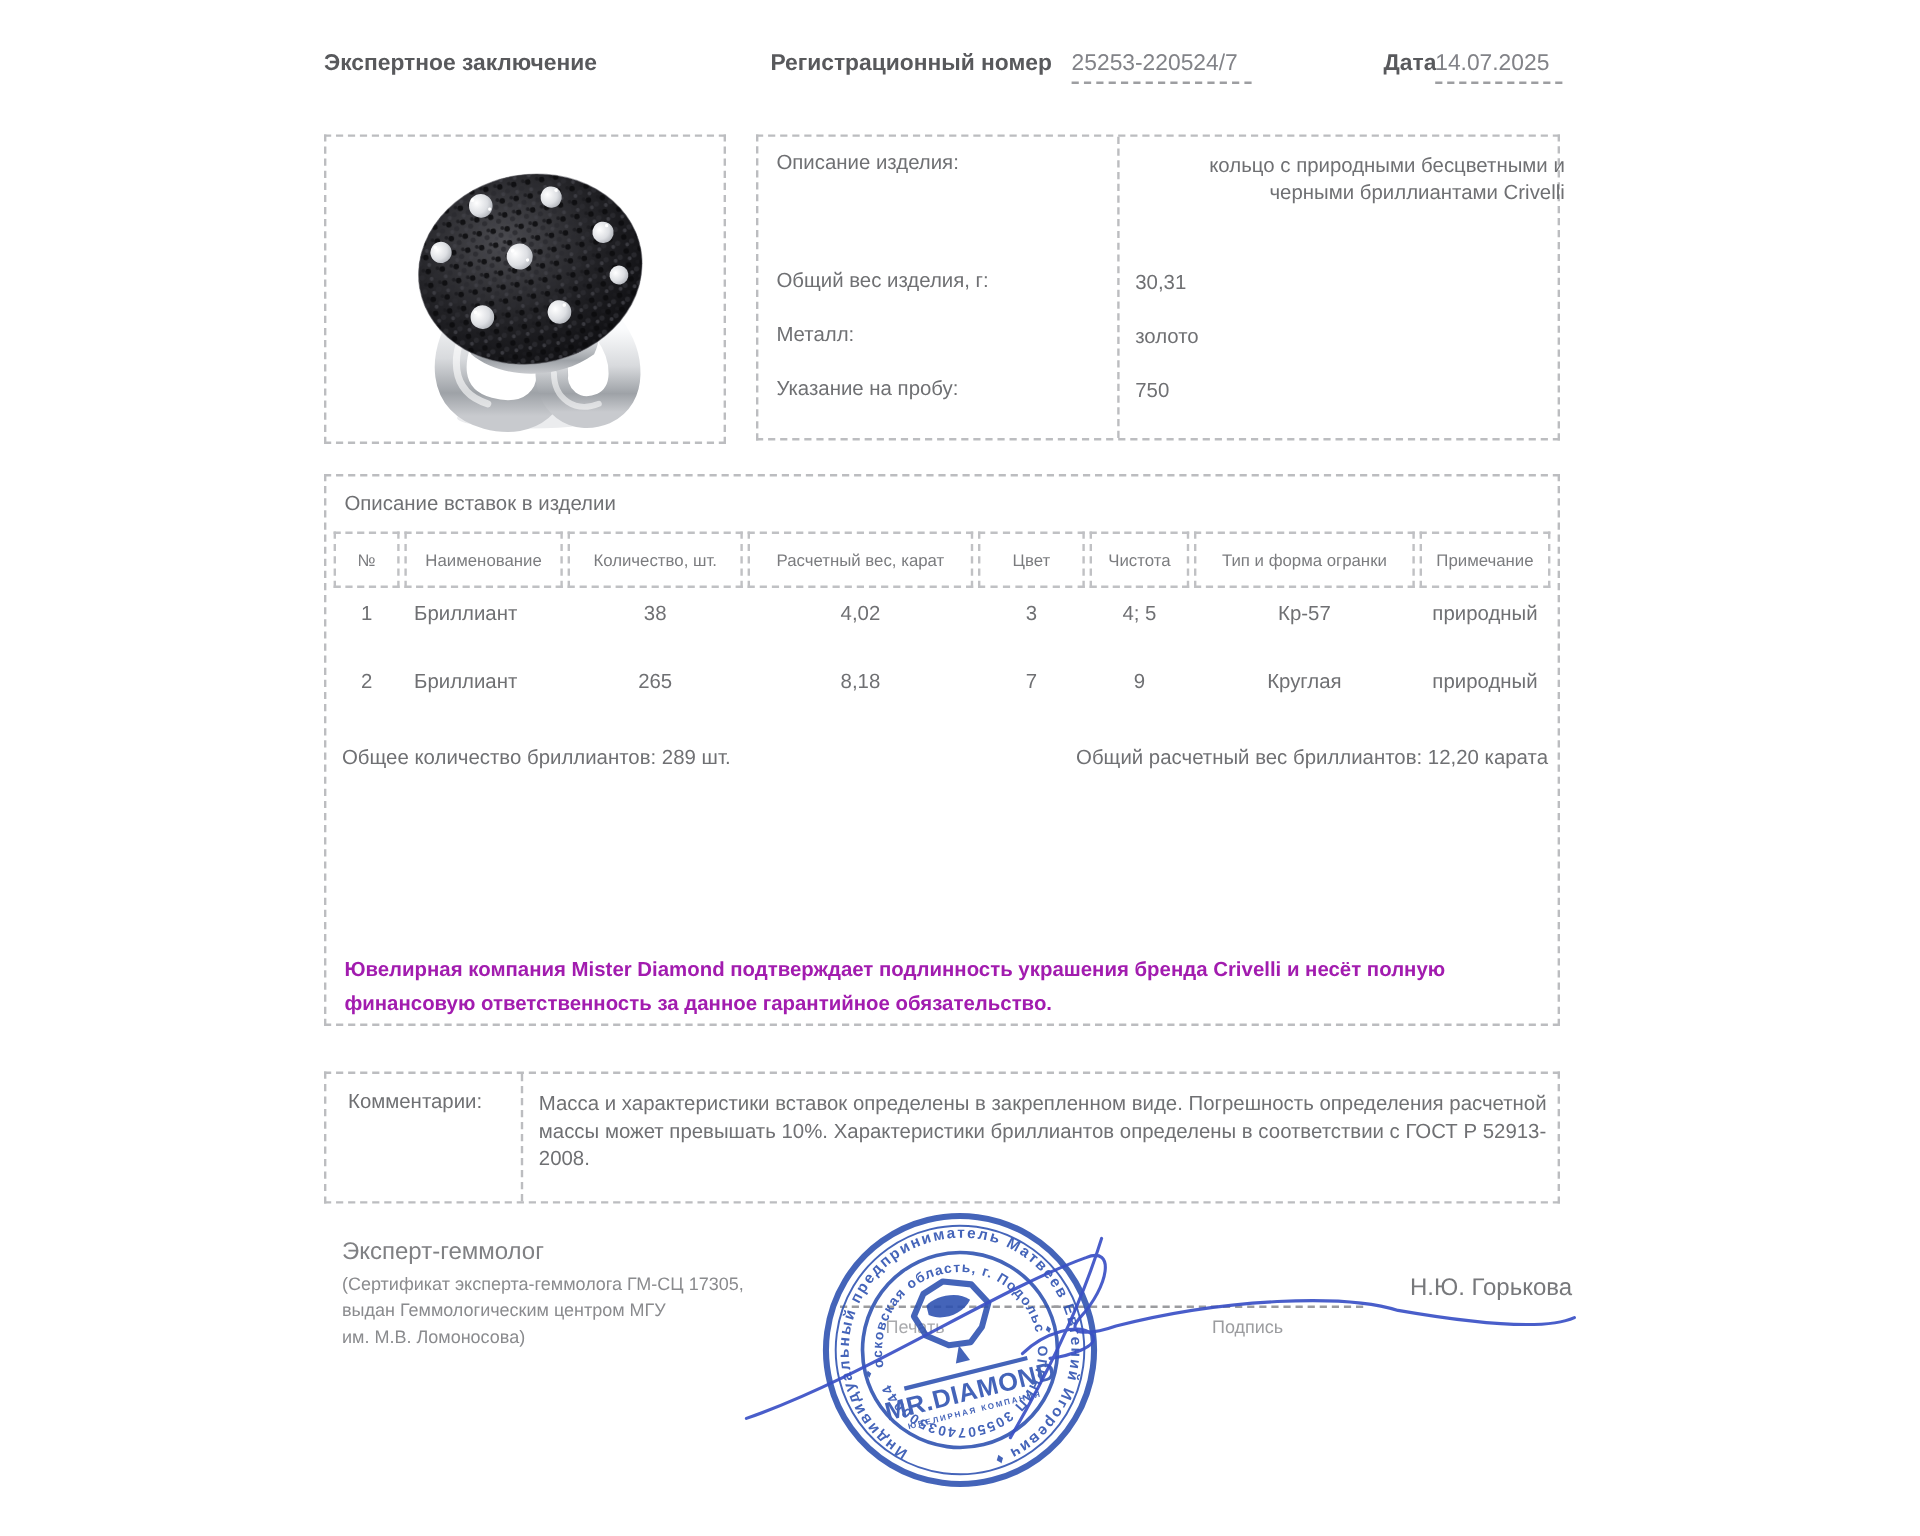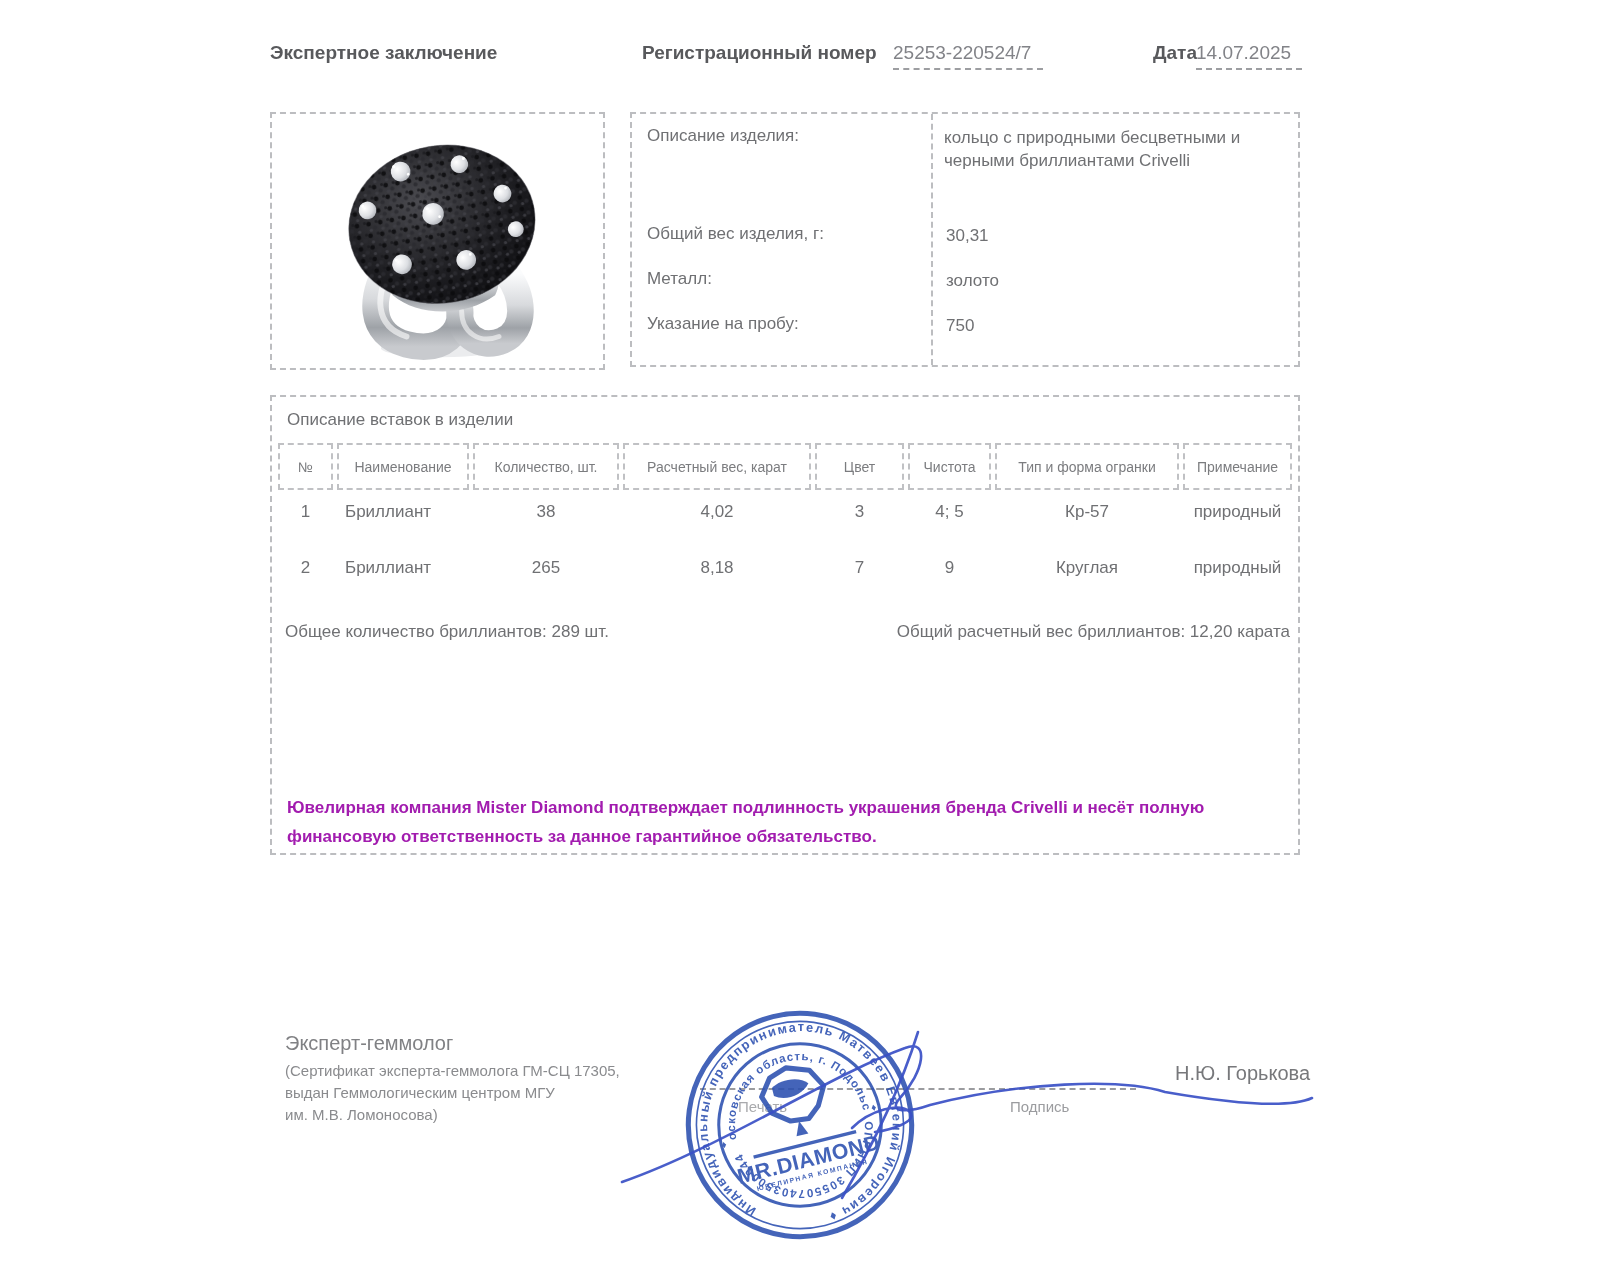--- a/index.html
+++ b/index.html
@@ -93,21 +93,21 @@
             <circle cx="195" cy="147" r="1.5" fill="#fff"></circle>
           <circle cx="245" cy="130" r="8" fill="url(#sparkG)"></circle>
         </g>
       </g>
     </svg>
   </div>
 
   <div class="abs dashbox" style="left:630px;top:112px;width:670px;height:255px;">
     <div class="abs vdiv" style="left:299px;top:0;bottom:0;"></div>
     <div class="abs lab" style="left:15px;top:12px;">Описание изделия:</div>
-    <div class="abs val" style="left:312px;top:12px;width:348px;">кольцо с природными бесцветными и черными бриллиантами Crivelli</div>
+    <div class="abs val" style="left:324px;top:12px;width:348px;text-align:right;">кольцо с природными бесцветными и черными бриллиантами Crivelli</div>
     <div class="abs lab" style="left:15px;top:110px;">Общий вес изделия, г:</div>
     <div class="abs val" style="left:314px;top:110px;">30,31</div>
     <div class="abs lab" style="left:15px;top:155px;">Металл:</div>
     <div class="abs val" style="left:314px;top:155px;">золото</div>
     <div class="abs lab" style="left:15px;top:200px;">Указание на пробу:</div>
     <div class="abs val" style="left:314px;top:200px;">750</div>
   </div>
 
   <div class="abs dashbox" style="left:270px;top:395px;width:1030px;height:460px;">
     <div class="abs lab" style="left:15px;top:13px;">Описание вставок в изделии</div>
@@ -144,20 +144,25 @@
       <div class="td c7">Круглая</div>
       <div class="td c8">природный</div>
     </div>
 
     <div class="abs sum" style="left:13px;top:225px;">Общее количество бриллиантов: 289 шт.</div>
     <div class="abs sum" style="right:8px;top:225px;text-align:right;">Общий расчетный вес бриллиантов: 12,20 карата</div>
 
     <div class="abs statement" style="left:15px;top:396px;width:1002px;">Ювелирная компания Mister Diamond подтверждает подлинность украшения бренда Crivelli и несёт полную финансовую ответственность за данное гарантийное обязательство.</div>
   </div>
 
+  <div class="abs dashbox" style="left:270px;top:893px;width:1030px;height:110px;">
+    <div class="abs vdiv" style="left:162px;top:0;bottom:0;"></div>
+    <div class="abs lab" style="left:18px;top:13px;">Комментарии:</div>
+    <div class="abs val" style="left:177px;top:13px;width:848px;">Масса и характеристики вставок определены в закрепленном виде. Погрешность определения расчетной массы может превышать 10%. Характеристики бриллиантов определены в соответствии с ГОСТ Р 52913-2008.</div>
+  </div>
 
   <div class="abs" style="left:285px;top:1032px;font-size:20px;color:#808184;">Эксперт-геммолог</div>
   <div class="abs small-gray" style="left:285px;top:1060px;">(Сертификат эксперта-геммолога ГМ-СЦ 17305,</div>
   <div class="abs small-gray" style="left:285px;top:1082px;">выдан Геммологическим центром МГУ</div>
   <div class="abs small-gray" style="left:285px;top:1104px;">им. М.В. Ломоносова)</div>
 
   <div class="abs sig-line" style="left:700px;top:1088px;width:192px;z-index:1;"></div>
   <div class="abs sig-label" style="left:738px;top:1098px;z-index:1;color:#a9aaad;">Печать</div>
 
   <div class="abs sig-line" style="left:868px;top:1088px;width:268px;z-index:1;"></div>

